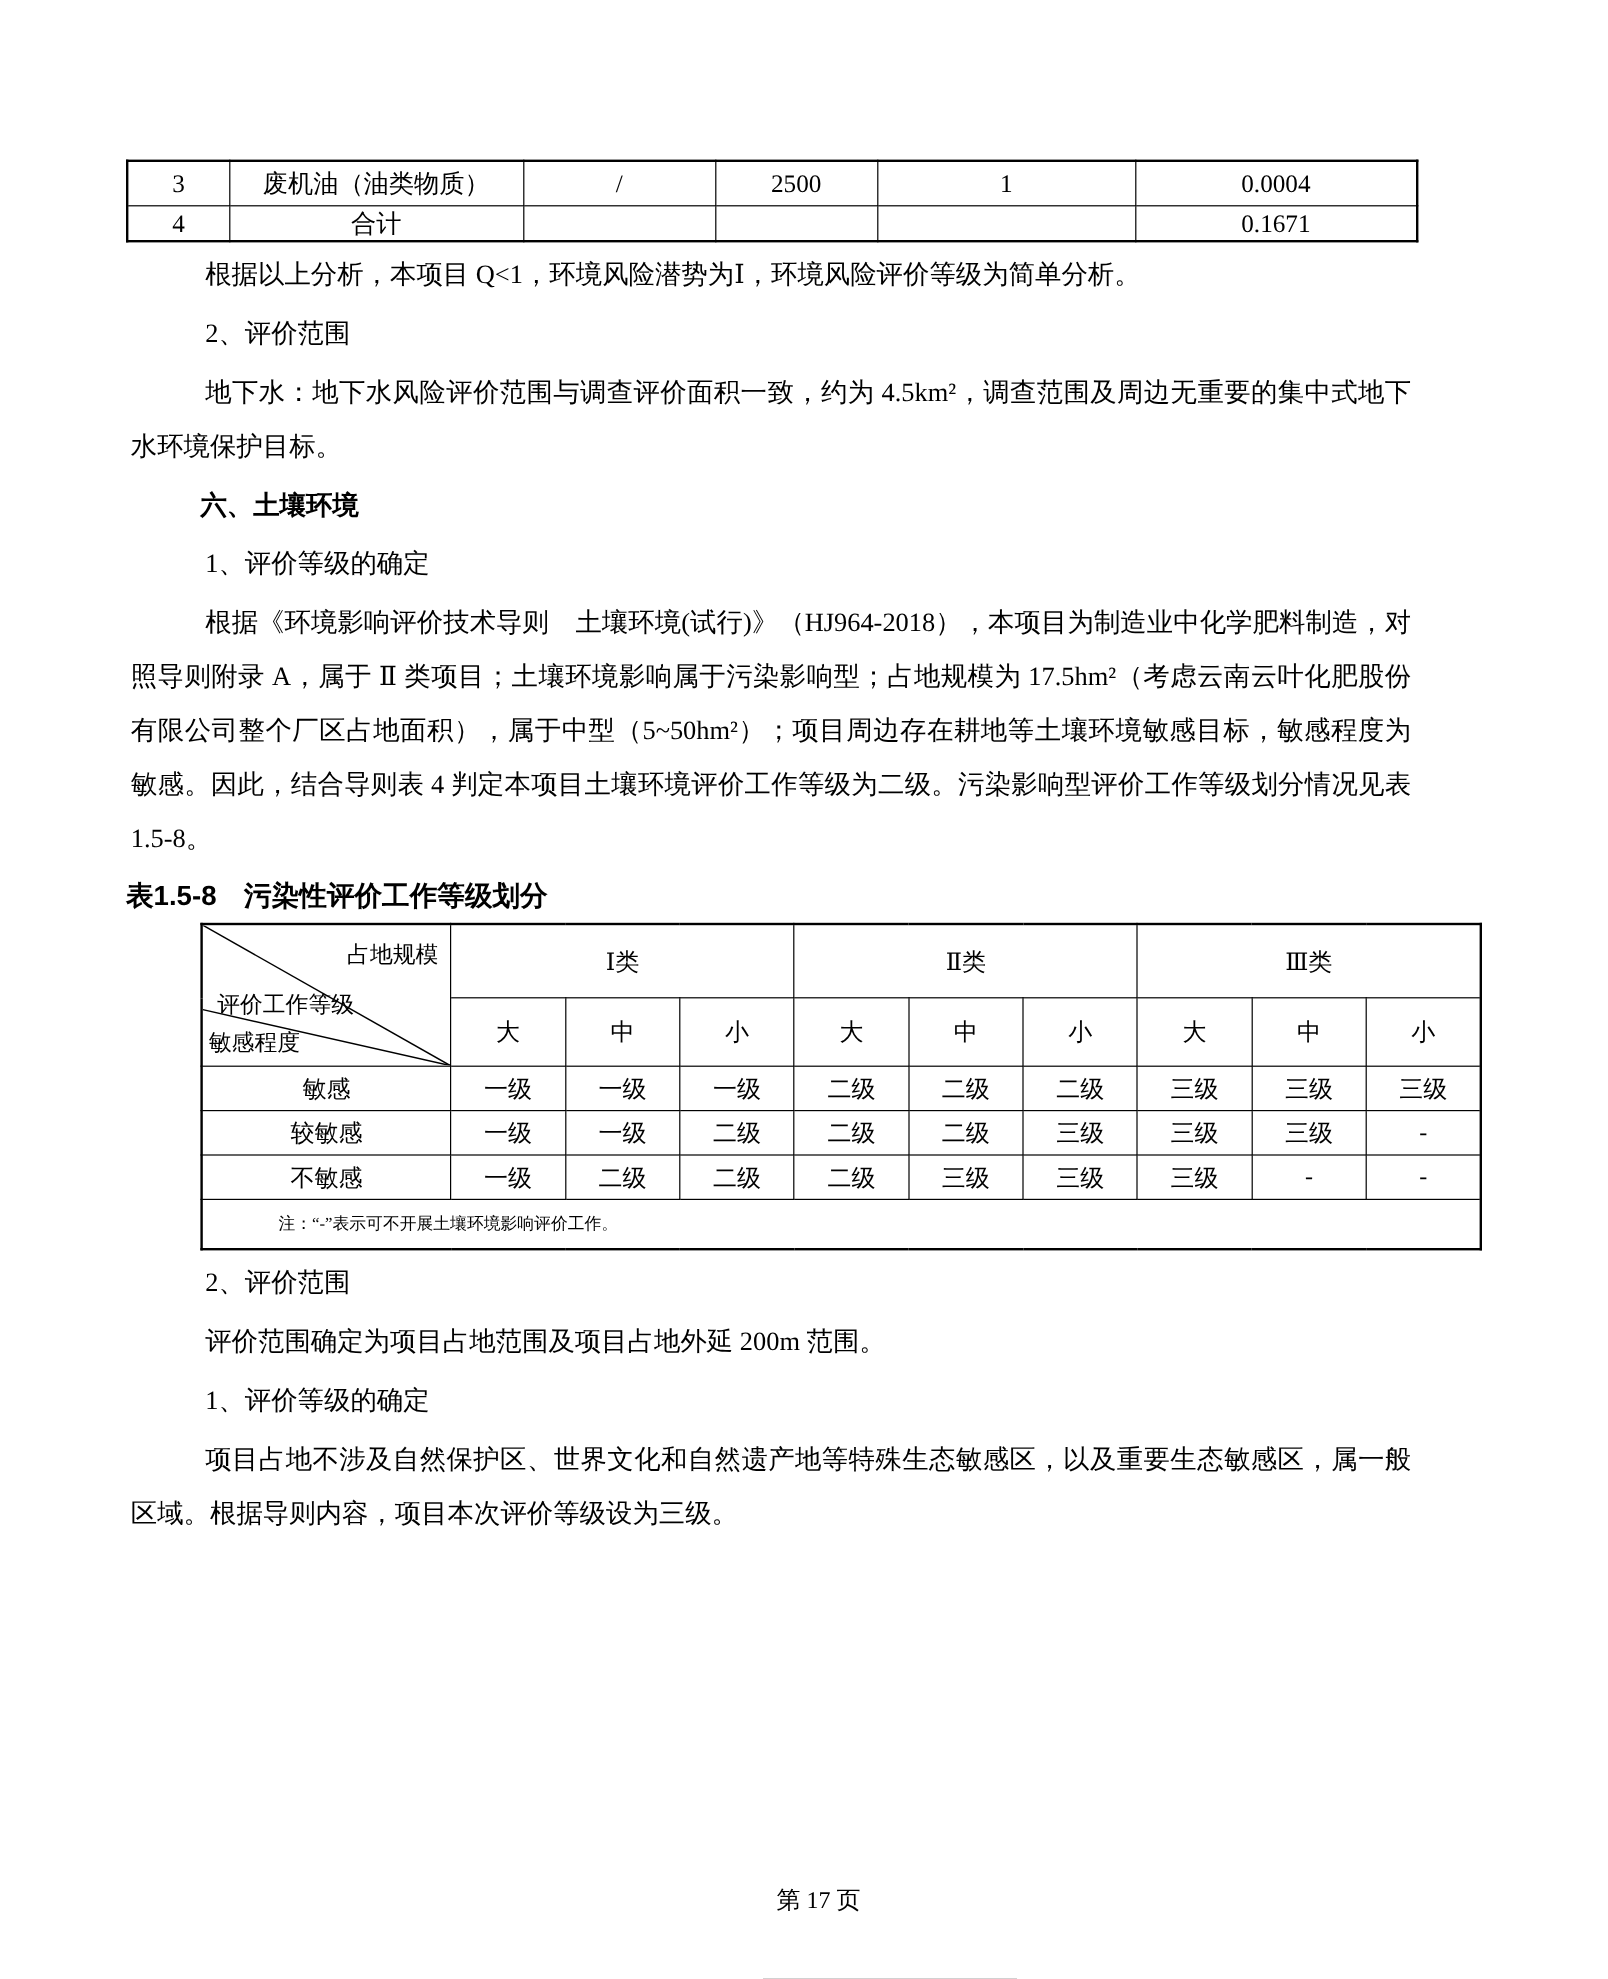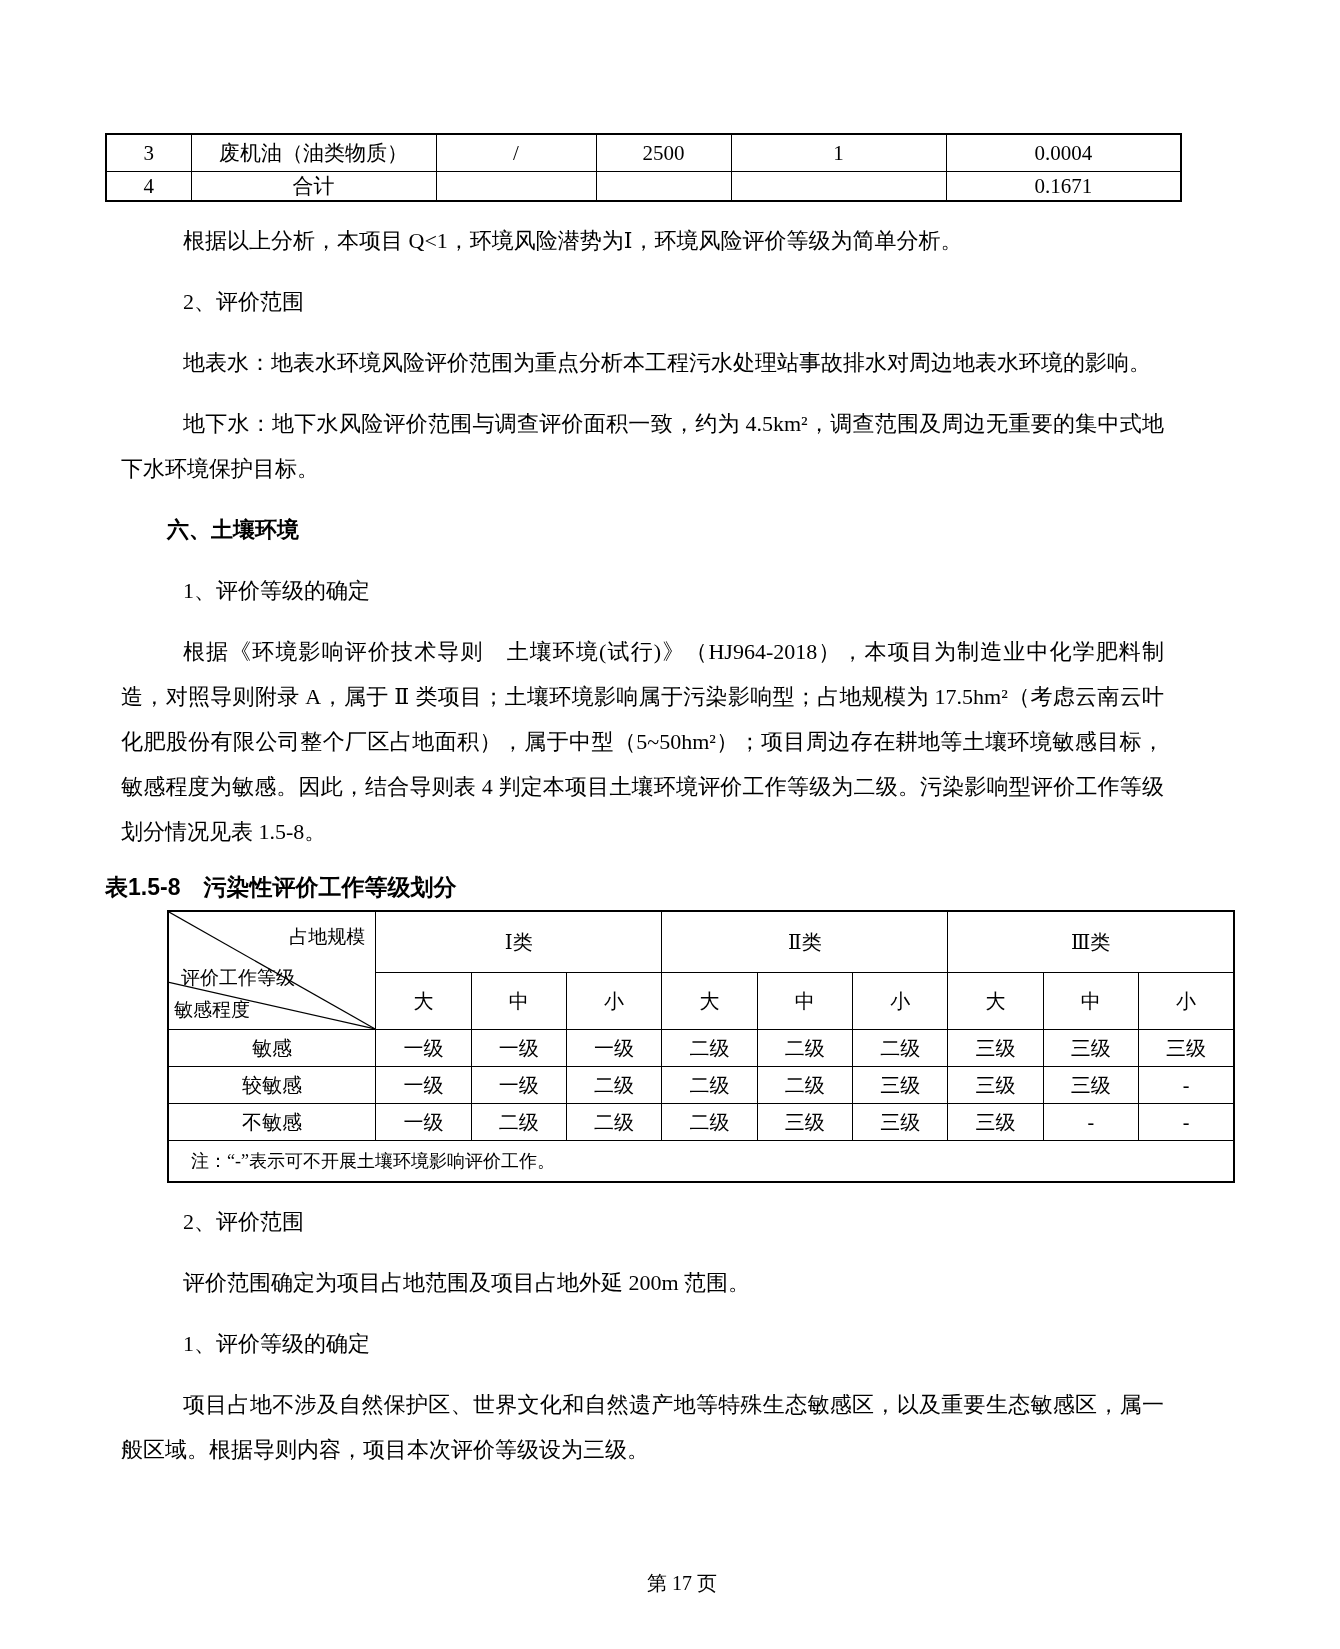--- a/index.html
+++ b/index.html
@@ -13,34 +13,34 @@
 
   
   .top-table { width:1075px; border:2px solid #000; }
   .top-table td { border:1px solid #000; text-align:center; vertical-align:middle;
     font-size:21px; padding:0; overflow:hidden; white-space:nowrap; }
   .top-table tr.tt-r1 td { height:36px; }
   .top-table tr.tt-r2 td { height:26px; }
 
   
   .body-p { font-size:22px; line-height:45px; text-align:justify; text-indent:62px;
-    margin:16px; word-break:break-all; }
+    margin:4px; word-break:break-all; }
   .heading { font-family:"Liberation Sans","DejaVu Sans",sans-serif; font-weight:bold;
     font-size:22px; line-height:45px; text-indent:62px; margin:0; }
   .table-title { font-family:"Liberation Sans","DejaVu Sans",sans-serif; font-weight:bold;
     font-size:23px; text-align:left; line-height:34px; margin:8px 0 6px 0; }
 
   
   .grade-table { width:1068px; margin-left:62px; border:2px solid #000; }
   .grade-table td { border:1px solid #000; text-align:center; vertical-align:middle;
     font-size:20px; padding:0; overflow:hidden; }
   .grade-table tr.gt-class td { height:60px; }
   .grade-table tr.gt-size td { height:56px; }
   .grade-table tr.gt-body td { height:36px; }
-  .grade-table tr.gt-note td { height:40px; text-align:left; font-size:18px; padding-left:22px; }
+  .grade-table tr.gt-note td { height:40px; text-align:left; font-size:14px; padding-left:63px; }
   .corner-cell { position:relative; padding:0; }
   .corner-cell svg { position:absolute; inset:0; width:100%; height:100%; }
   .corner-lbl { position:absolute; font-size:19px; white-space:nowrap; }
   .lbl-tr { top:12px; right:10px; }
   .lbl-ml { top:53px; left:12px; }
   .lbl-bl { bottom:6px; left:5px; }
 
   .page-footer { position:absolute; bottom:52px; left:12px; width:100%;
     text-align:center; font-size:20px; }
 </style>
@@ -73,21 +73,20 @@
         <td></td>
         <td></td>
         <td></td>
         <td>0.1671</td>
       </tr>
     </tbody>
   </table>
 
   <p class="body-p">根据以上分析，本项目 Q&lt;1，环境风险潜势为Ⅰ，环境风险评价等级为简单分析。</p>
   <p class="body-p">2、评价范围</p>
-  <p class="body-p">地表水：地表水环境风险评价范围为重点分析本工程污水处理站事故排水对周边地表水环境的影响。</p>
   <p class="body-p">地下水：地下水风险评价范围与调查评价面积一致，约为 4.5km²，调查范围及周边无重要的集中式地下水环境保护目标。</p>
   <p class="heading">六、土壤环境</p>
   <p class="body-p">1、评价等级的确定</p>
   <p class="body-p">根据《环境影响评价技术导则　土壤环境(试行)》（HJ964-2018），本项目为制造业中化学肥料制造，对照导则附录 A，属于 Ⅱ 类项目；土壤环境影响属于污染影响型；占地规模为 17.5hm²（考虑云南云叶化肥股份有限公司整个厂区占地面积），属于中型（5~50hm²）；项目周边存在耕地等土壤环境敏感目标，敏感程度为敏感。因此，结合导则表 4 判定本项目土壤环境评价工作等级为二级。污染影响型评价工作等级划分情况见表 1.5-8。</p>
 
   <p class="table-title">表1.5-8　污染性评价工作等级划分</p>
 
   <table class="grade-table">
     <colgroup>
       <col style="width:183px">

